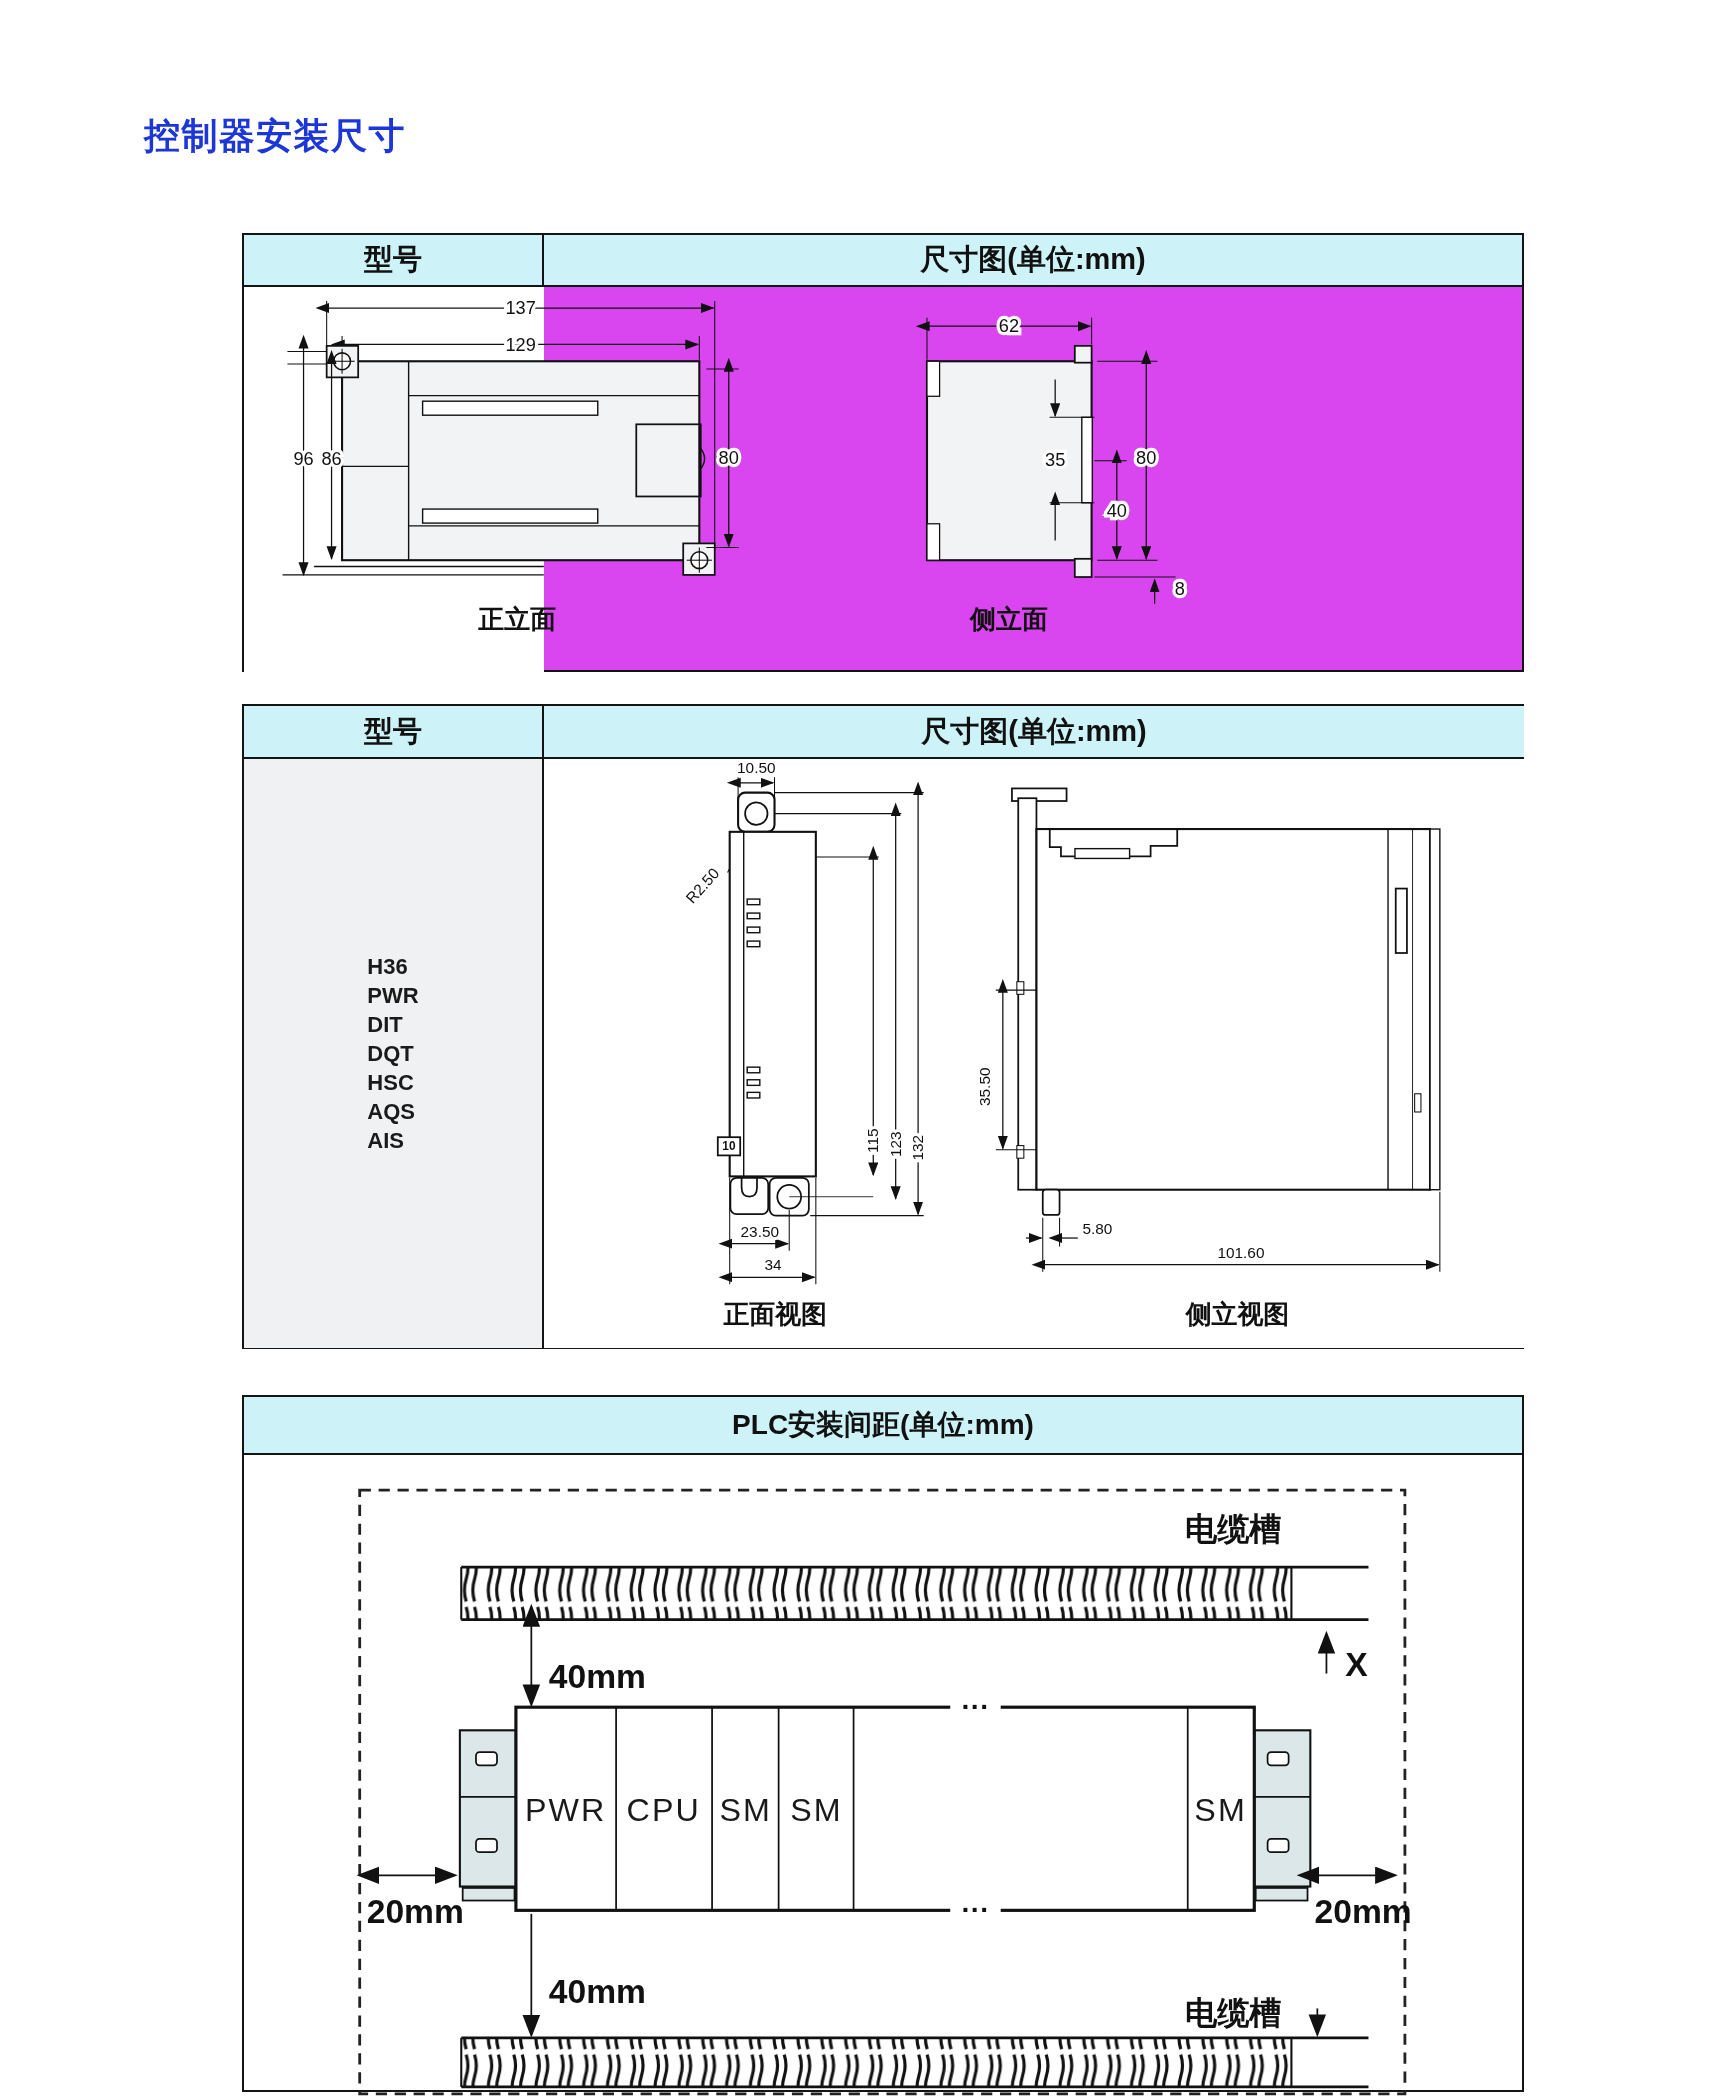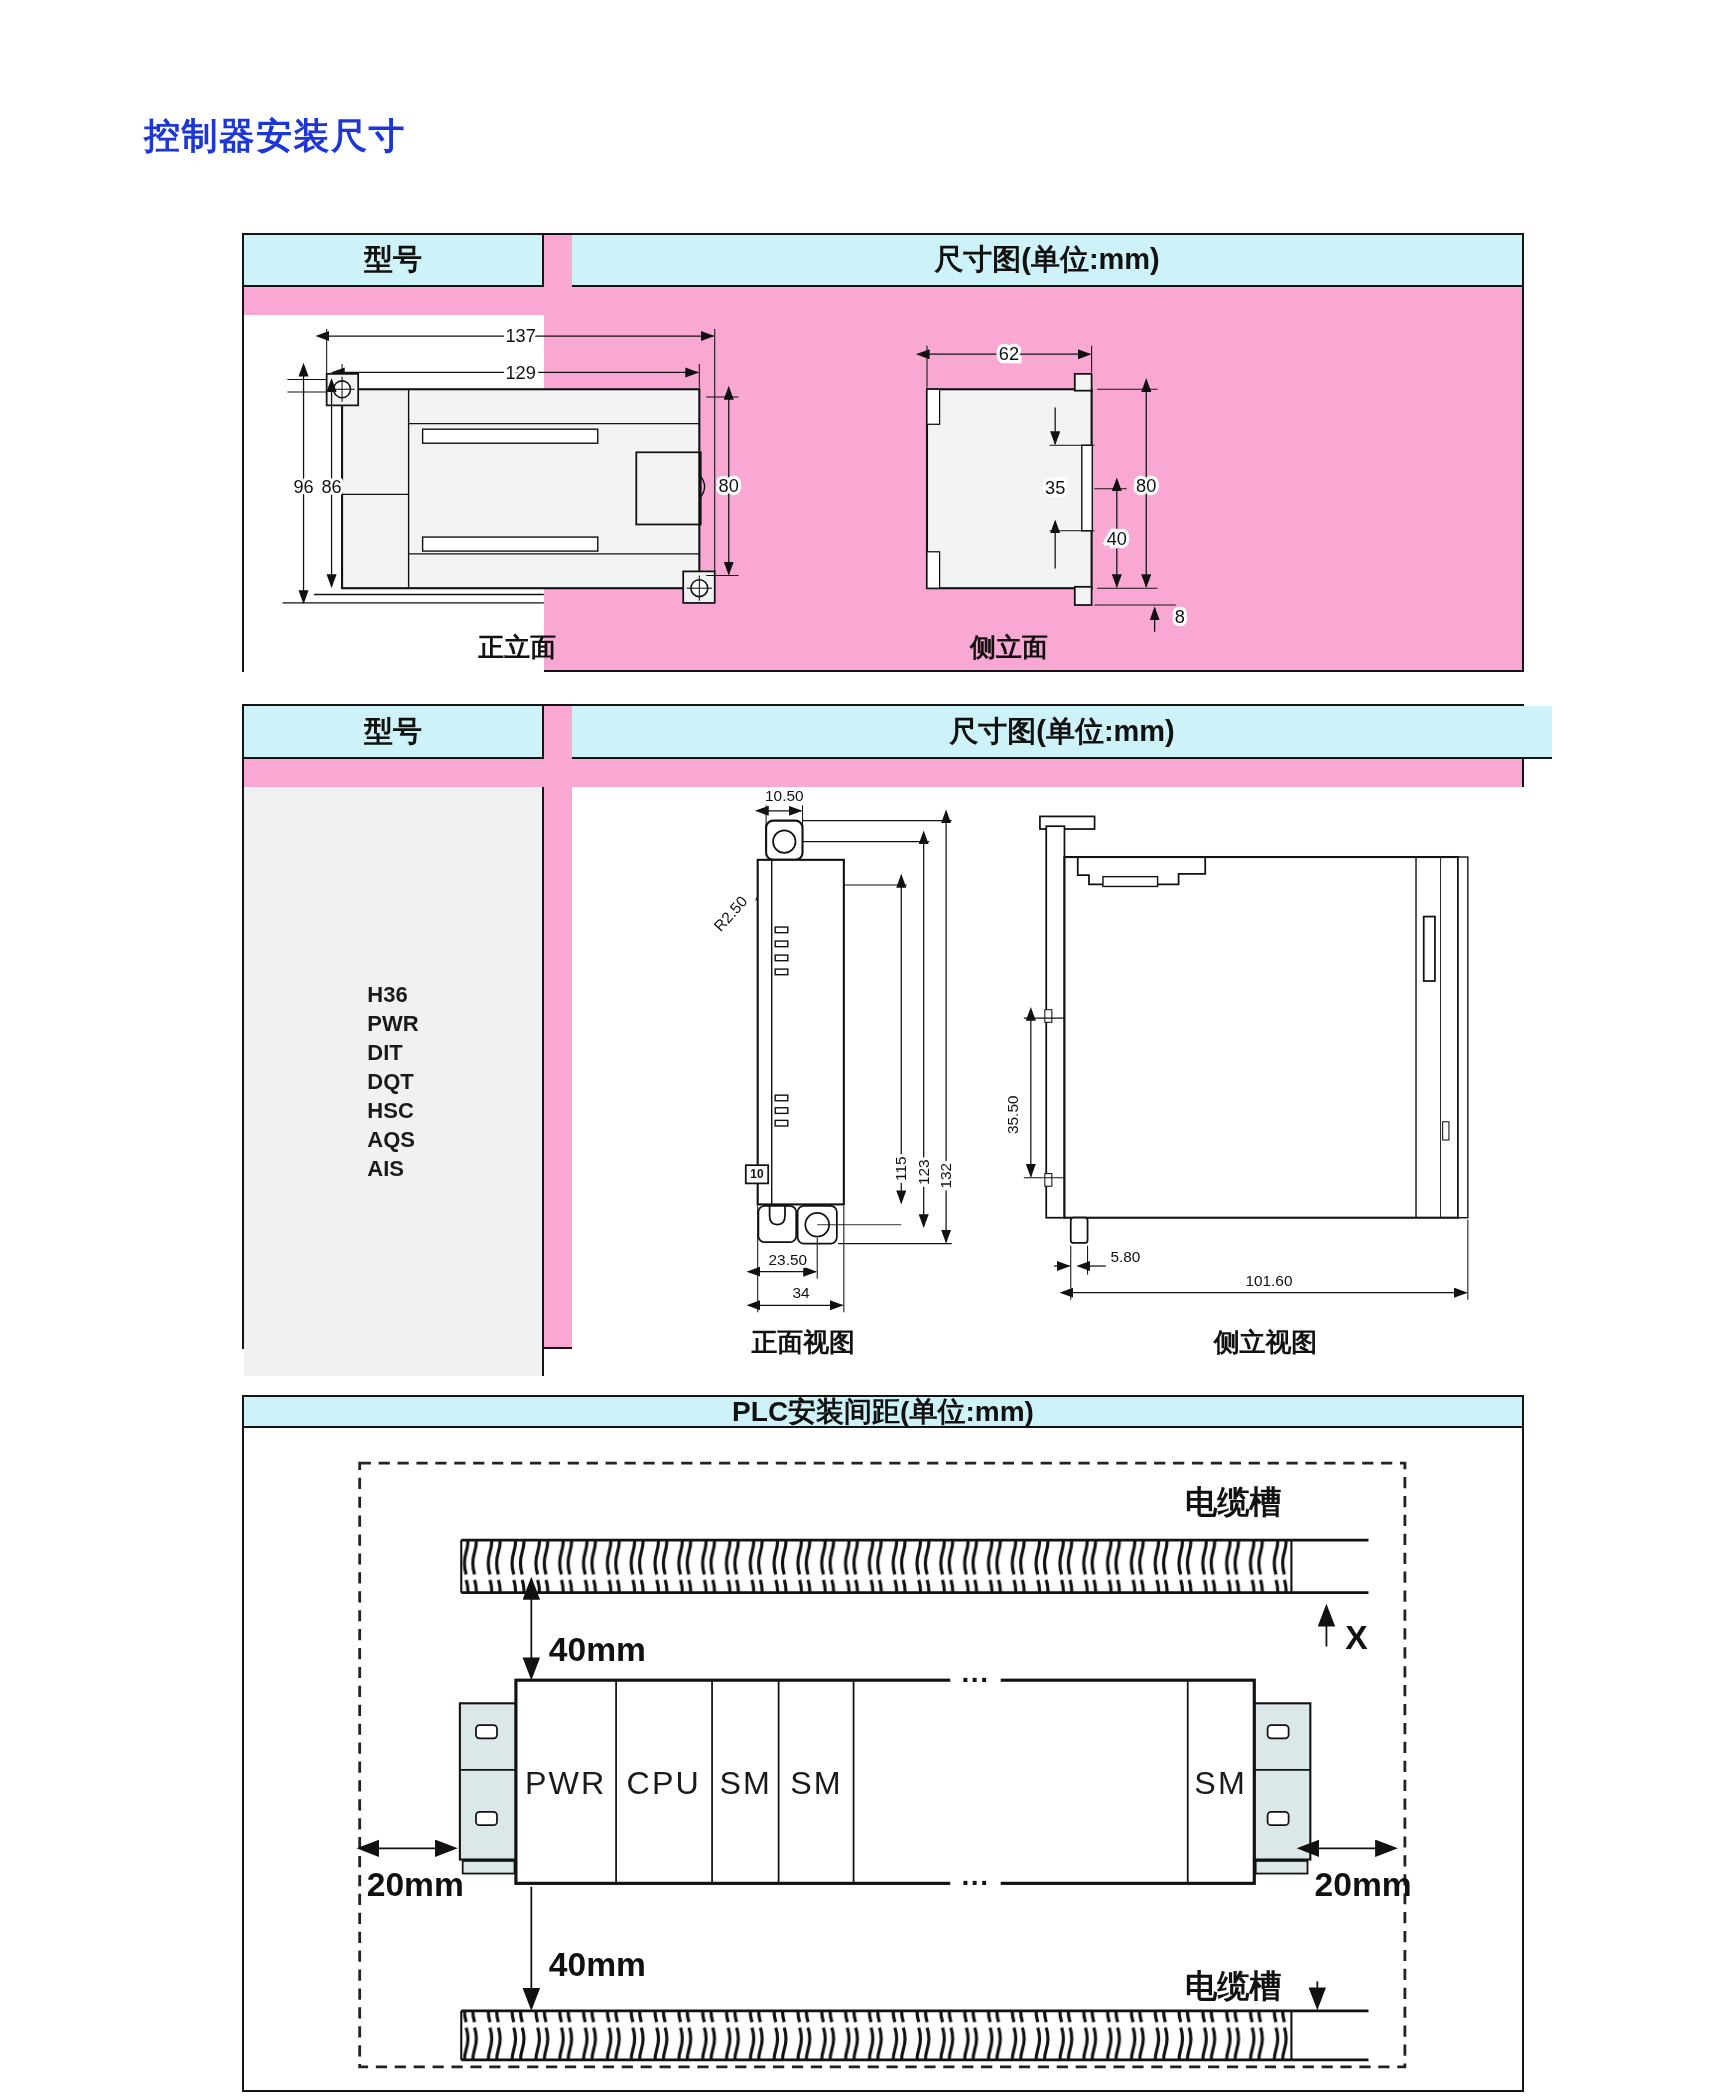--- a/index.html
+++ b/index.html
@@ -6,43 +6,43 @@
   body{
     width:1733px;height:2097px;position:relative;background:#ffffff;
     font-family:"Liberation Sans", sans-serif;color:#111;
   }
   .page-title{
     position:absolute;left:144px;top:112px;
     font-size:36px;font-weight:800;color:#1d36d8;letter-spacing:1.4px;
   }
   .tbl{
     position:absolute;left:242px;width:1282px;
-    border:2.1px solid #141414;box-sizing:border-box;background:#f9a8d4;
-    display:grid;grid-template-columns:300px 1fr;gap:28px;
+    border:2.1px solid #141414;box-sizing:border-box;background:#d946ef;
+    display:grid;grid-template-columns:300px 1fr;
   }
   .tbl .hdr{
     background:#cdf3f8;border-bottom:2.1px solid #141414;
     display:flex;align-items:center;justify-content:center;
     font-size:29px;font-weight:700;box-sizing:border-box;
   }
   .tbl .hdr.c1{border-right:2.1px solid #141414;}
   .tbl .modelcell{
     background:#eff1f2;border-right:2.1px solid #141414;box-sizing:border-box;
     display:flex;align-items:center;justify-content:center;
   }
   .modelstack{display:inline-block;text-align:left;font-size:22px;font-weight:600;color:#1a1a1a;}
   .modelstack div{line-height:29px;}
   .modelstack.wide div{line-height:60px;font-weight:700;}
   .drawcell{position:relative;background:#fff;}
   .sec3{
     position:absolute;left:242px;top:1395px;width:1282px;height:697px;
     border:2.1px solid #141414;box-sizing:border-box;background:#fff;
   }
   .sec3 .hdr3{
-    height:31px;background:#cdf3f8;border-bottom:2.1px solid #141414;
+    height:58px;background:#cdf3f8;border-bottom:2.1px solid #141414;
     display:flex;align-items:center;justify-content:center;
     font-size:28px;font-weight:700;box-sizing:border-box;
   }
   svg{display:block;}
   svg text{font-family:"Liberation Sans","DejaVu Sans",sans-serif;}
   .dimtxt{font-size:26px;fill:#111;}
   .dimtxt2{font-size:22px;fill:#111;}
   .hl{paint-order:stroke;stroke:#ffffff;stroke-width:9px;}
   .cjk{font-size:37px;font-weight:600;fill:#111;}
   .cjkb{font-size:46px;font-weight:700;fill:#111;}

